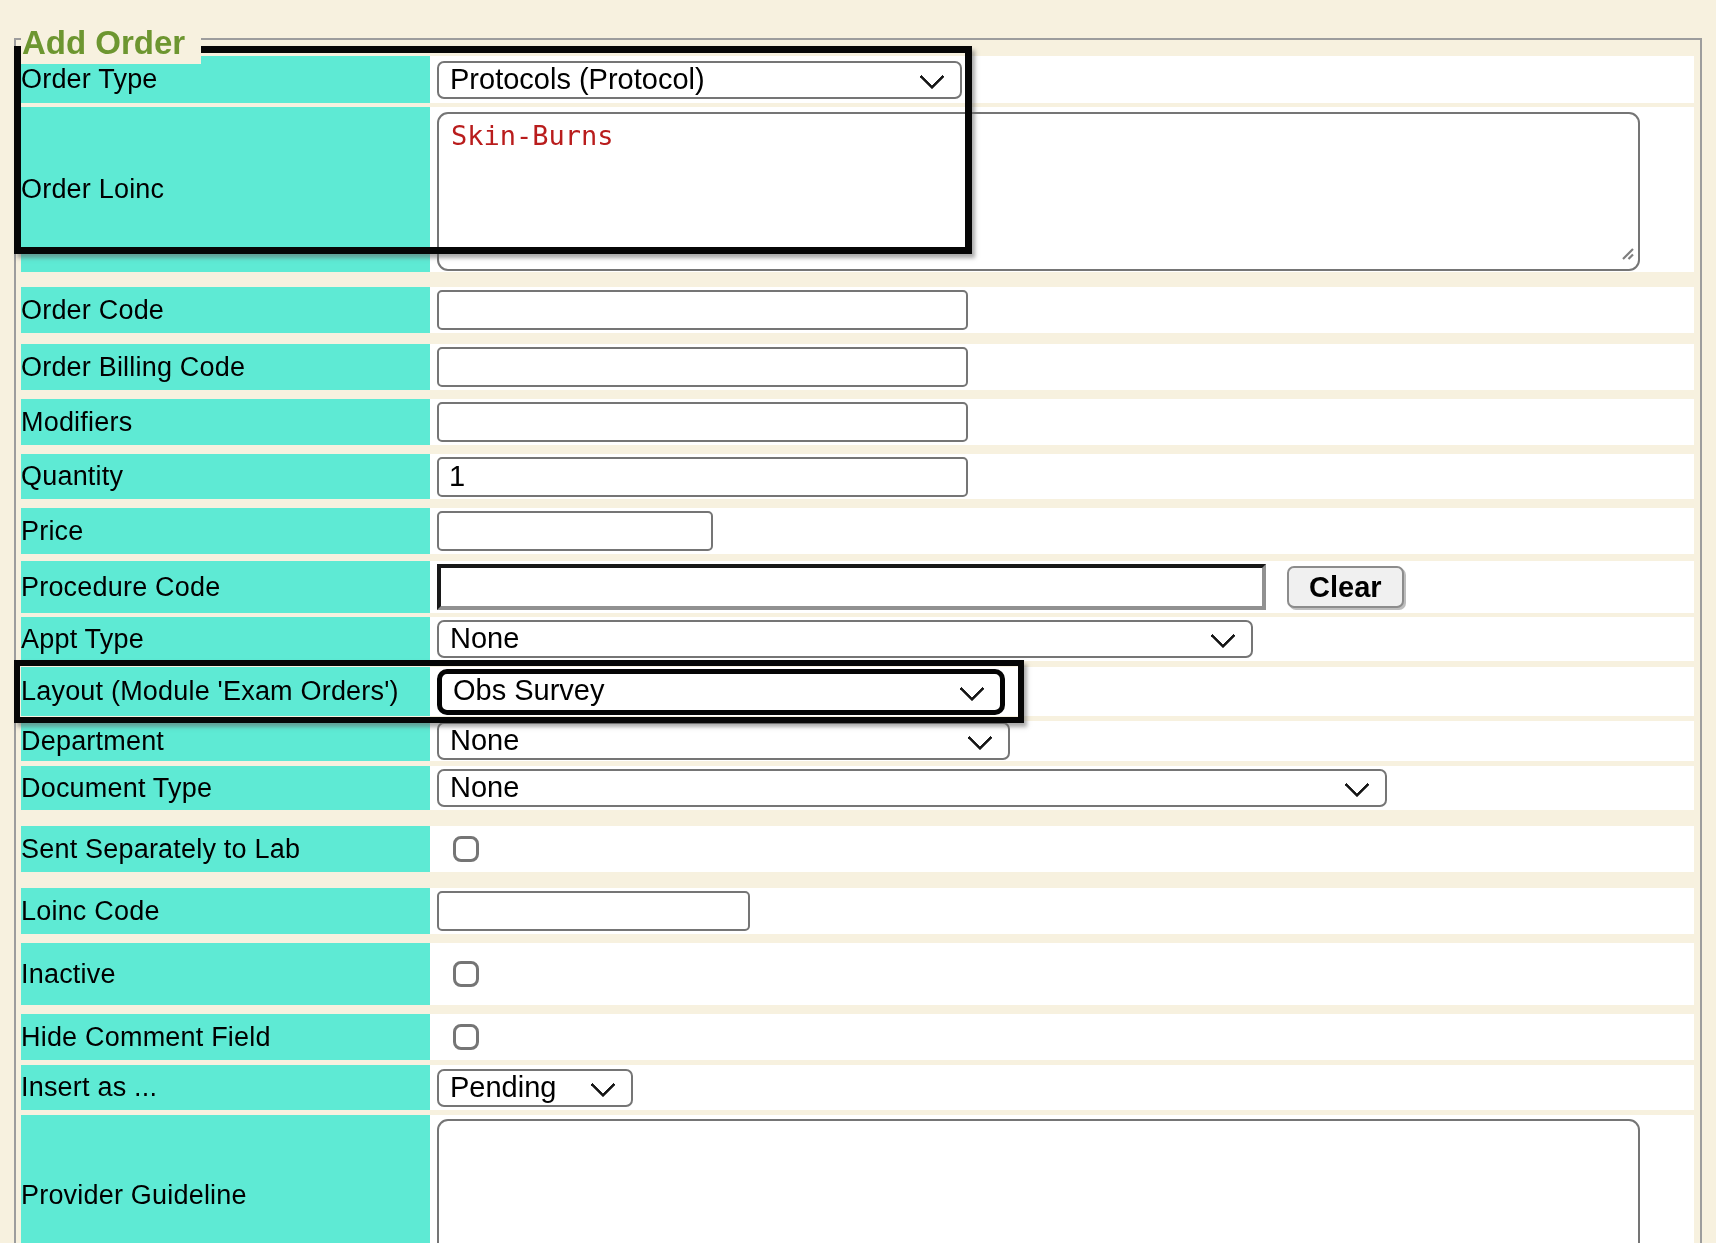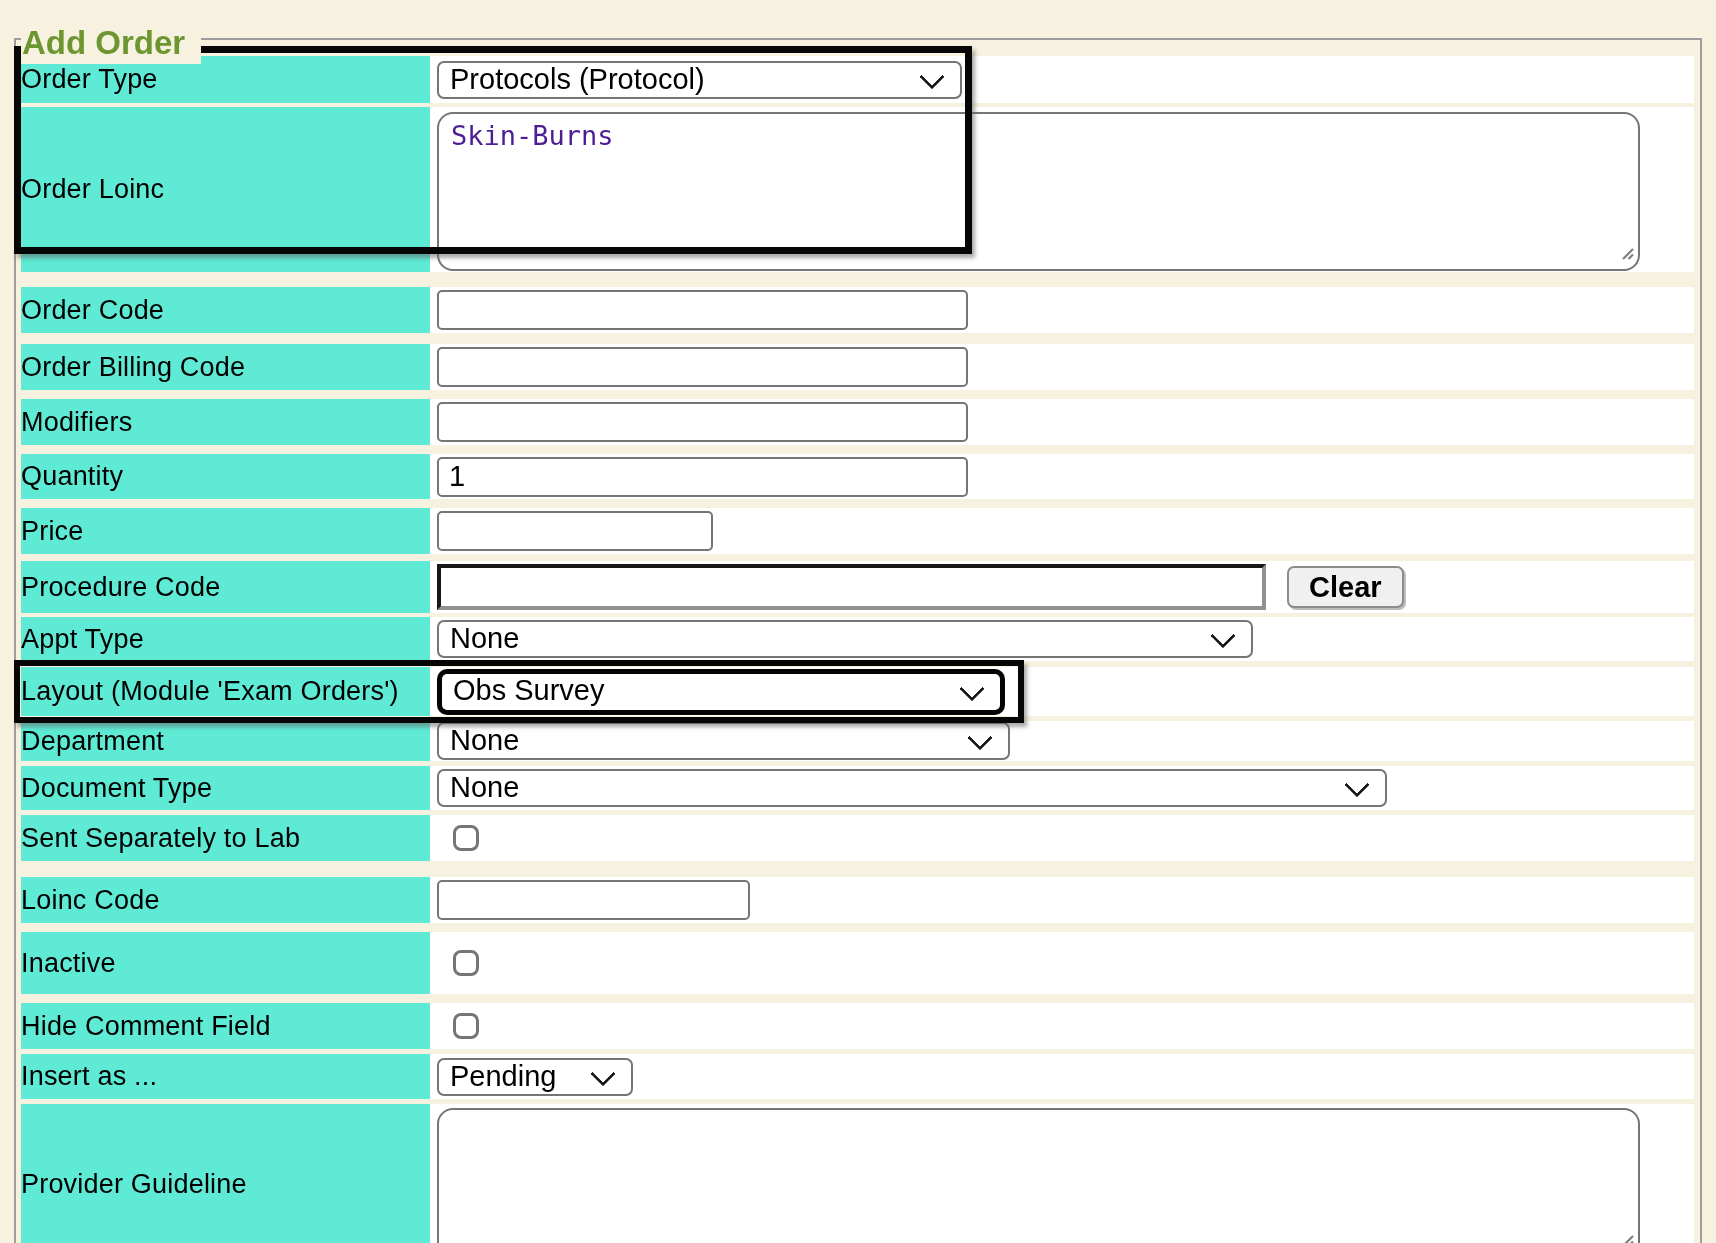--- a/index.html
+++ b/index.html
@@ -35,21 +35,21 @@
   .r-on{height:165px;margin-bottom:15px}
   .r-oc{height:46px;margin-bottom:11px}
   .r-obc{height:46px;margin-bottom:9px}
   .r-mod{height:46px;margin-bottom:9px}
   .r-qty{height:45px;margin-bottom:9px}
   .r-pr{height:46px;margin-bottom:7px}
   .r-pc{height:52px;margin-bottom:4px}
   .r-at{height:44px;margin-bottom:6px}
   .r-lay{height:49px;margin-bottom:5px}
   .r-dep{height:40px;margin-bottom:5px}
-  .r-dt{height:44px;margin-bottom:5px}
+  .r-dt{height:44px;margin-bottom:16px}
   .r-sep{height:46px;margin-bottom:16px}
   .r-lc{height:46px;margin-bottom:9px}
   .r-in{height:62px;margin-bottom:9px}
   .r-hc{height:46px;margin-bottom:5px}
   .r-ia{height:45px;margin-bottom:5px}
   .r-pg{height:160px}
   
   .tin{
     height:40px;border:2px solid #757575;border-radius:5px;background:#fff;
     font-family:"Liberation Sans",sans-serif;font-size:29px;color:#000;
@@ -83,24 +83,24 @@
   .w-dep{width:573px}
   .w-doc{width:950px}
   .w-ins{width:196px}
   
   .sel-hl{
     width:568px;height:46px;border:5px solid #040404;border-radius:10px;
   }
   
   .ta-wrap{position:relative;display:inline-block;}
   .ta{
-    display:block;border:2px solid #757575;border-radius:16px;background:#fff;
+    display:block;border:2px solid #757575;border-radius:11px;background:#fff;
     box-sizing:border-box;resize:none;outline:none;
     font-family:"DejaVu Sans Mono","Liberation Mono",monospace;
-    font-size:27px;color:#4c1d95;padding:6px 12px;overflow:hidden;
+    font-size:27px;color:#b91c1c;padding:6px 12px;overflow:hidden;
   }
   .w-ta{width:1203px;height:159px;margin-top:5px;}
   .w-pg{width:1203px;height:150px;margin-top:4px;}
   .grip{position:absolute;right:5px;bottom:10px;width:18px;height:18px;}
   .grip path{stroke:#7f7f7f;stroke-width:2.2;fill:none;}
   
   .cb{
     width:26px;height:26px;margin-left:16px;background:#fff;
     border:3px solid #757575;border-radius:8px;box-sizing:border-box;
     display:inline-block;cursor:pointer;

